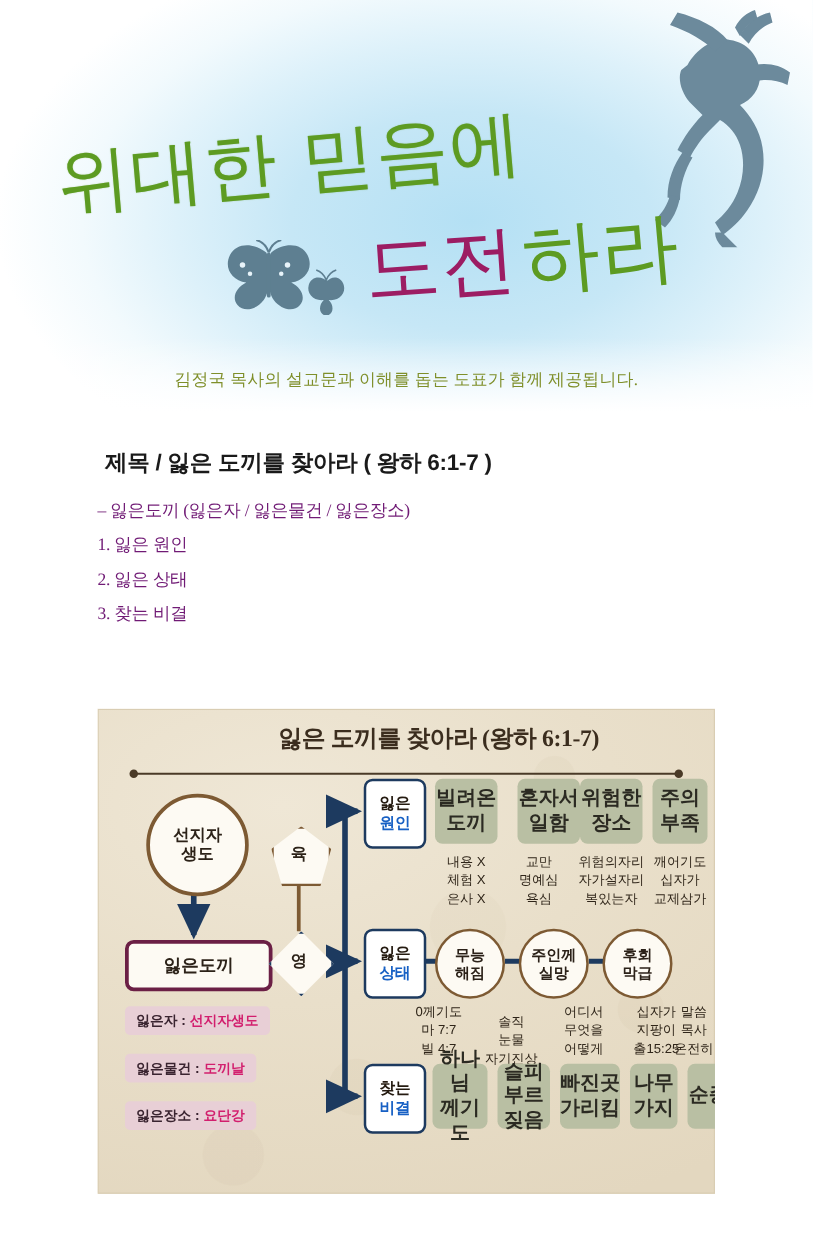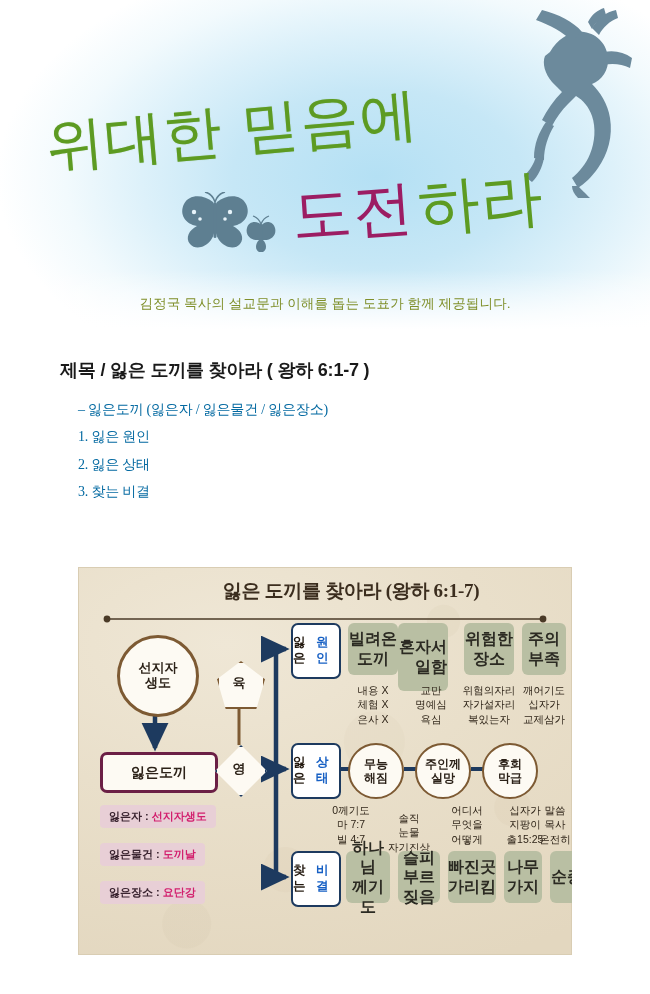--- a/index.html
+++ b/index.html
@@ -44,26 +44,26 @@
   }
   #subtitle{
     position:absolute;left:0;top:295px;width:650px;text-align:center;
     font-size:13.5px;color:#7f8f2a;font-family:"Liberation Serif","DejaVu Serif",serif;
     letter-spacing:.2px;
   }
 
   
   #outline{position:absolute;left:0;top:358px;width:650px;}
   #sermon-title{
-    margin-left:60px;font-size:18px;font-weight:bold;color:#1a1a1a;
+    margin-left:84px;font-size:18px;font-weight:bold;color:#1a1a1a;
     letter-spacing:-.2px;
   }
   #outline ul{list-style:none;margin:14px 0 0 0;padding:0 0 0 78px;}
   #outline li{
-    font-size:14px;color:#0369a1;line-height:1.95;
+    font-size:14px;color:#701a75;line-height:1.95;
     font-family:"Liberation Serif","DejaVu Serif",serif;letter-spacing:-.2px;
   }
 
   
   #diagram{
     position:absolute;left:78px;top:567px;width:494px;height:388px;
     background:
       radial-gradient(ellipse 120% 90% at 30% 20%, #efe7d6 0%, #e9dfca 45%, #e3d7bf 100%);
     box-shadow:0 0 0 1px #d9cdb3 inset;
     overflow:hidden;
@@ -109,21 +109,21 @@
     background:#fdfaf3;border:2.5px solid #1d3a5f;
     clip-path:polygon(50% 0%,100% 50%,50% 100%,0% 50%);
   }
   .diam-inner{position:absolute;left:137px;top:178px;width:48px;height:48px;z-index:5;
     display:flex;align-items:center;justify-content:center;font-size:13px;font-weight:bold;color:#2c2218;}
 
   
   .seclabel{
     position:absolute;z-index:4;width:46px;border-radius:7px;
     background:#ffffff;border:2.5px solid #1d3a5f;
-    display:flex;flex-direction:row;align-items:center;justify-content:center;
+    display:flex;flex-direction:column;align-items:center;justify-content:center;
     font-size:12.5px;font-weight:bold;line-height:1.25;
   }
   .seclabel .t1{color:#241a10;}
   .seclabel .t2{color:#1760c4;}
   #lab-cause{left:213px;top:56px;height:52px;}
   #lab-state{left:213px;top:176px;height:52px;}
   #lab-secret{left:213px;top:284px;height:52px;}
 
   
   .obox{
@@ -277,21 +277,21 @@
     <span class="t1">찾는</span>
     <span class="t2">비결</span>
   </div>
 
   <div class="obox" style="left:270px;top:56px;width:50px;height:52px;">
     <div>
         <div>빌려온</div>
          <div>도끼</div>
       </div>
   </div>
-  <div class="obox" style="left:320px;top:56px;width:50px;height:68px;text-align:right;">
+  <div class="obox" style="left:336px;top:56px;width:50px;height:52px;">
     <div>
         <div>혼자서</div>
          <div>일함</div>
       </div>
   </div>
   <div class="obox" style="left:386px;top:56px;width:50px;height:52px;">
     <div>
         <div>위험한</div>
          <div>장소</div>
       </div>

